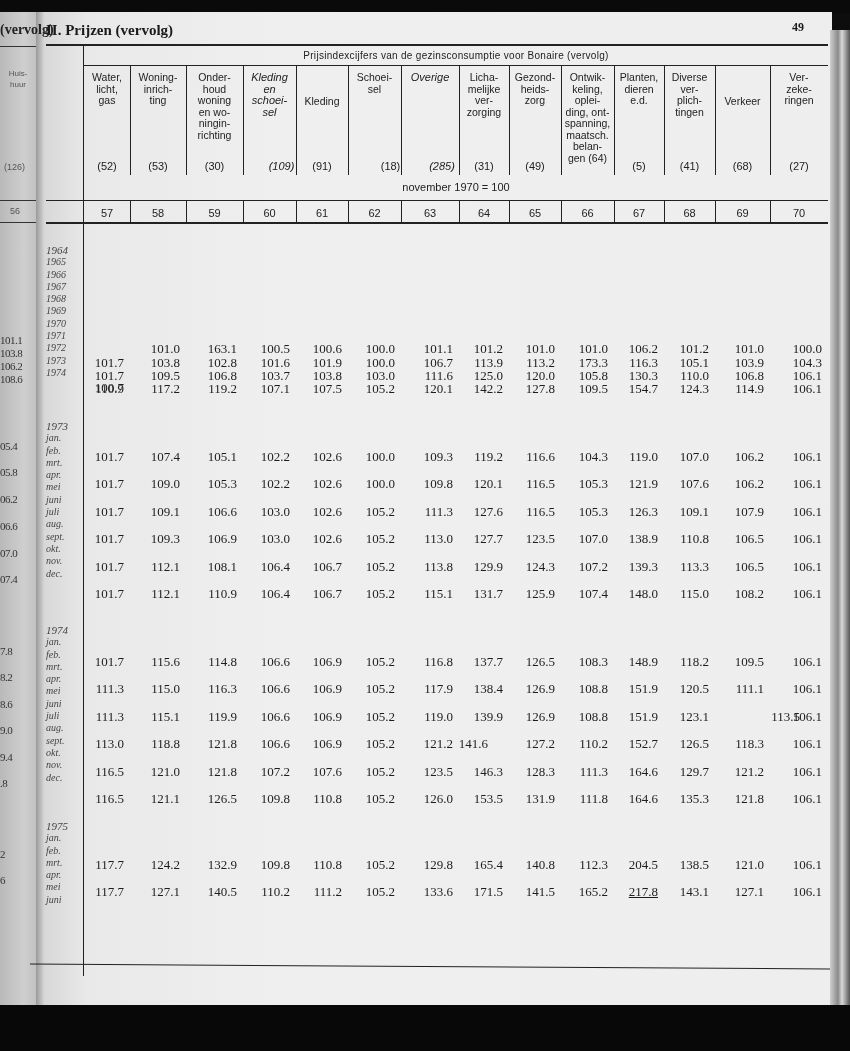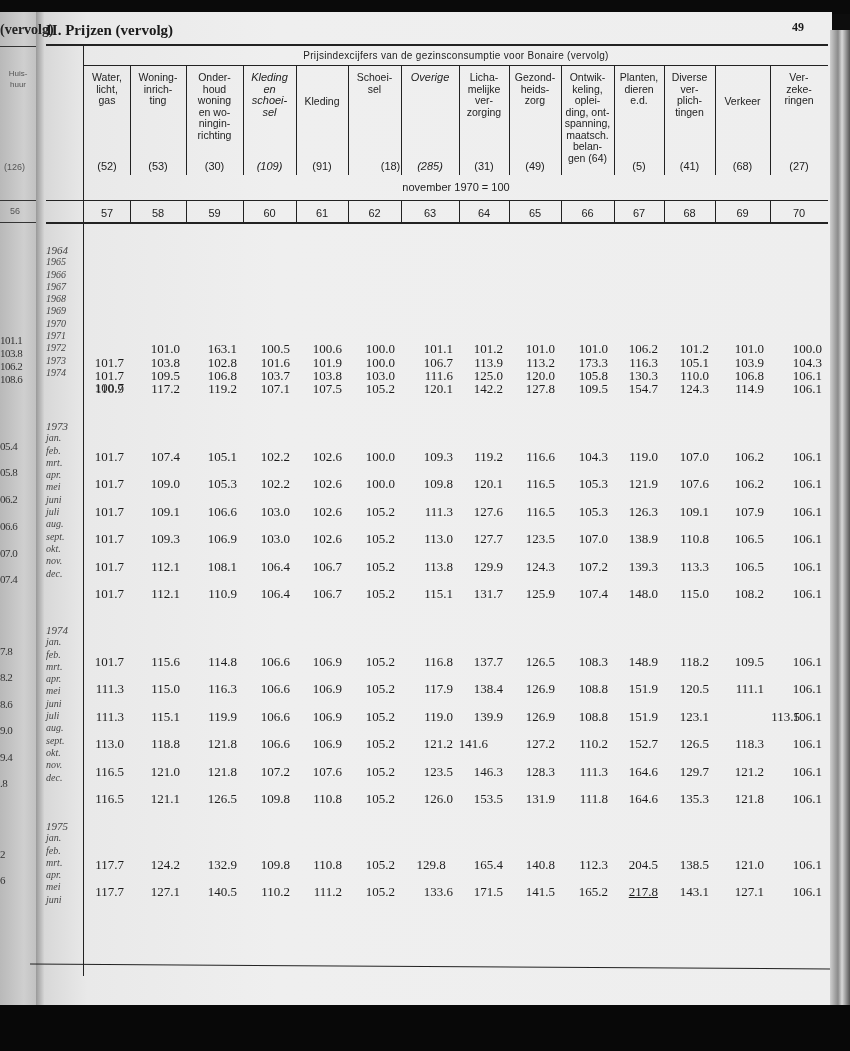--- a/index.html
+++ b/index.html
@@ -19,21 +19,21 @@
 
   .title { position:absolute; left:46px; top:22px; font-size:15px; font-weight:bold; color:#1a1a1a; }
   .pagenum { position:absolute; left:792px; top:20px; font-size:12px; font-weight:bold; color:#1a1a1a; }
   .hr { position:absolute; border-top:2px solid #222; }
   .vline { position:absolute; border-left:1.5px solid #222; }
   .stub-line { position:absolute; left:83px; top:46px; height:930px; border-left:1.5px solid #222; }
   .head-sup { position:absolute; left:84px; top:50px; width:744px; text-align:center; font-family:"Liberation Sans",sans-serif; font-size:10px; color:#222; letter-spacing:0.3px; }
   .colhead { position:absolute; top:72px; font-family:"Liberation Sans",sans-serif; font-size:10.5px; line-height:11.5px; color:#222; text-align:center; }
   .colhead.it { font-style:italic; font-size:11px; }
   .weight { position:absolute; top:160px; font-family:"Liberation Sans",sans-serif; font-size:11px; color:#222; text-align:center; }
-  .weight.it { font-style:italic; }
+  .weight.it { font-style:italic;padding-left:12px; }
   .base { position:absolute; left:84px; top:181px; width:744px; text-align:center; font-family:"Liberation Sans",sans-serif; font-size:11px; color:#222; }
   .colnum { position:absolute; top:207px; font-family:"Liberation Sans",sans-serif; font-size:11px; color:#222; text-align:center; }
   .stub { position:absolute; left:46px; font-style:italic; font-size:10px; line-height:12.3px; color:#444; }
   .stub .yr { font-size:11px; }
   .cell { position:absolute; font-size:13px; color:#1d1d1d; text-align:right; width:44px; }
 </style>
 </head>
 <body>
 
 <div class="topbar"></div>
@@ -460,21 +460,21 @@
     <div class="cell" style="left:614px;top:791px;">164.6</div>
     <div class="cell" style="left:665px;top:791px;">135.3</div>
     <div class="cell" style="left:720px;top:791px;">121.8</div>
     <div class="cell" style="left:778px;top:791px;">106.1</div>
     <div class="cell" style="left:80px;top:857px;">117.7</div>
     <div class="cell" style="left:136px;top:857px;">124.2</div>
     <div class="cell" style="left:193px;top:857px;">132.9</div>
     <div class="cell" style="left:246px;top:857px;">109.8</div>
     <div class="cell" style="left:298px;top:857px;">110.8</div>
     <div class="cell" style="left:351px;top:857px;">105.2</div>
-    <div class="cell" style="left:409px;top:857px;text-align:center;">129.8</div>
+    <div class="cell" style="left:409px;top:857px;">129.8</div>
     <div class="cell" style="left:459px;top:857px;">165.4</div>
     <div class="cell" style="left:511px;top:857px;">140.8</div>
     <div class="cell" style="left:564px;top:857px;">112.3</div>
     <div class="cell" style="left:614px;top:857px;">204.5</div>
     <div class="cell" style="left:665px;top:857px;">138.5</div>
     <div class="cell" style="left:720px;top:857px;">121.0</div>
     <div class="cell" style="left:778px;top:857px;">106.1</div>
     <div class="cell" style="left:80px;top:884px;">117.7</div>
     <div class="cell" style="left:136px;top:884px;">127.1</div>
     <div class="cell" style="left:193px;top:884px;">140.5</div>

